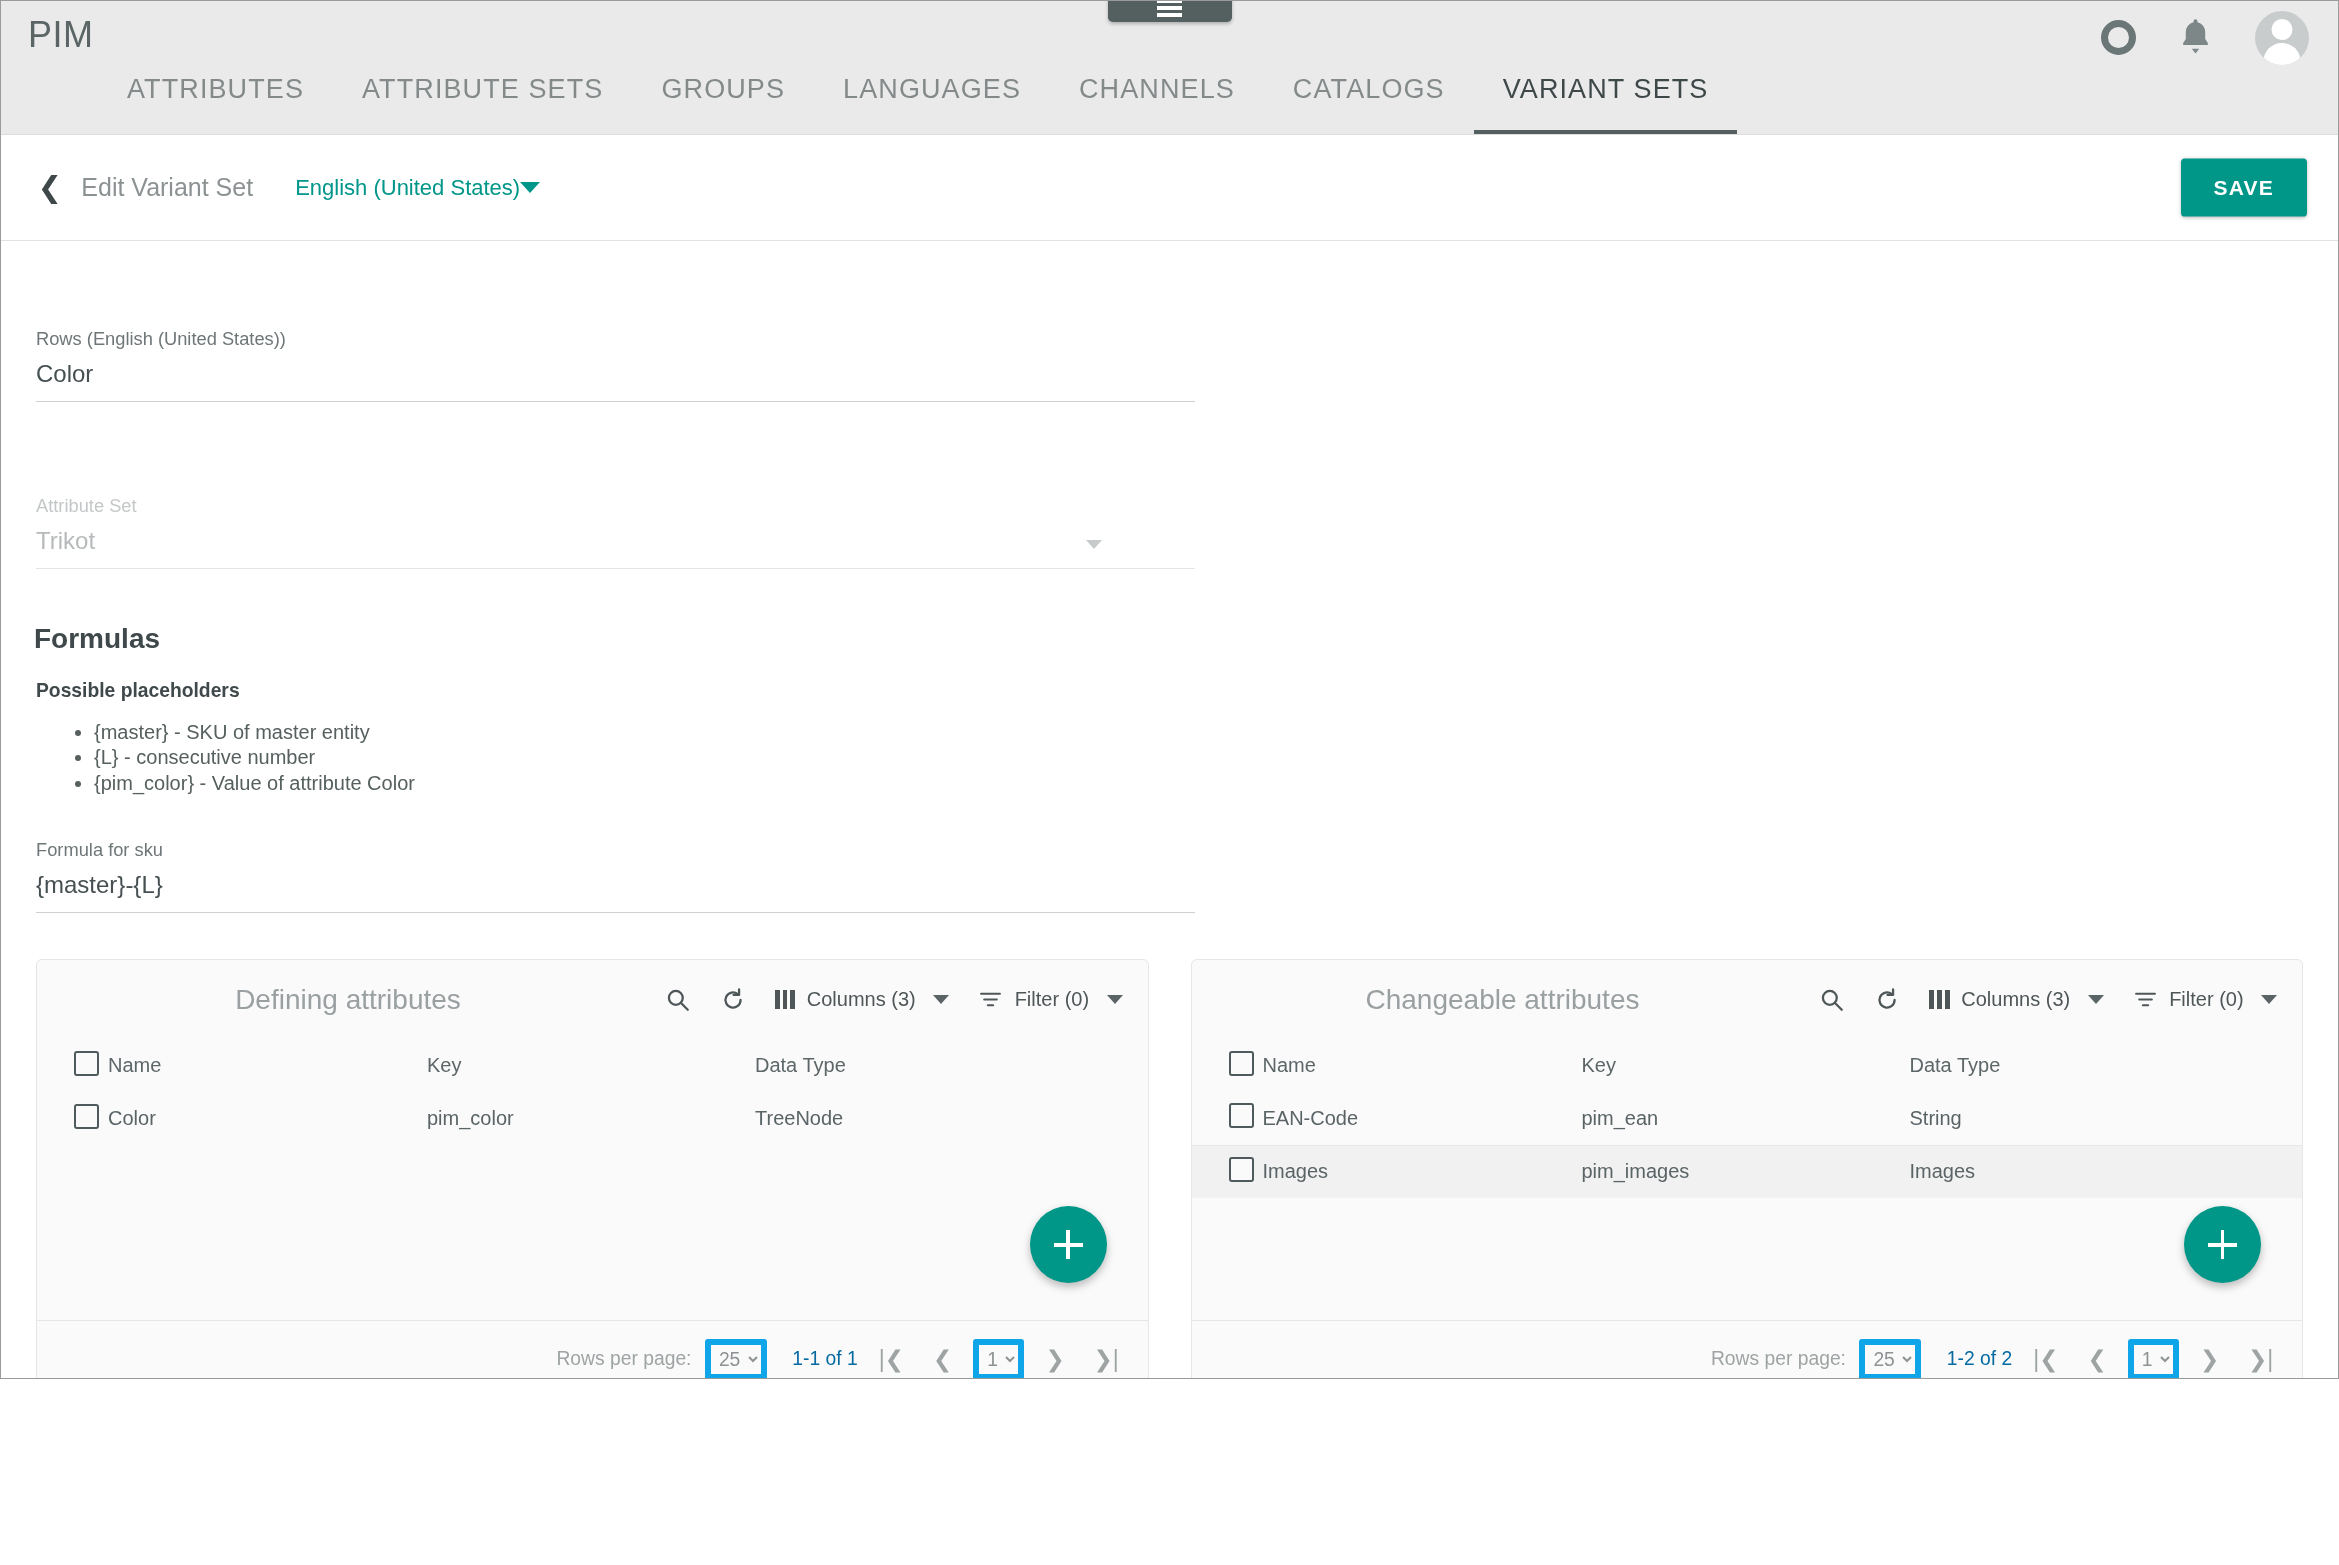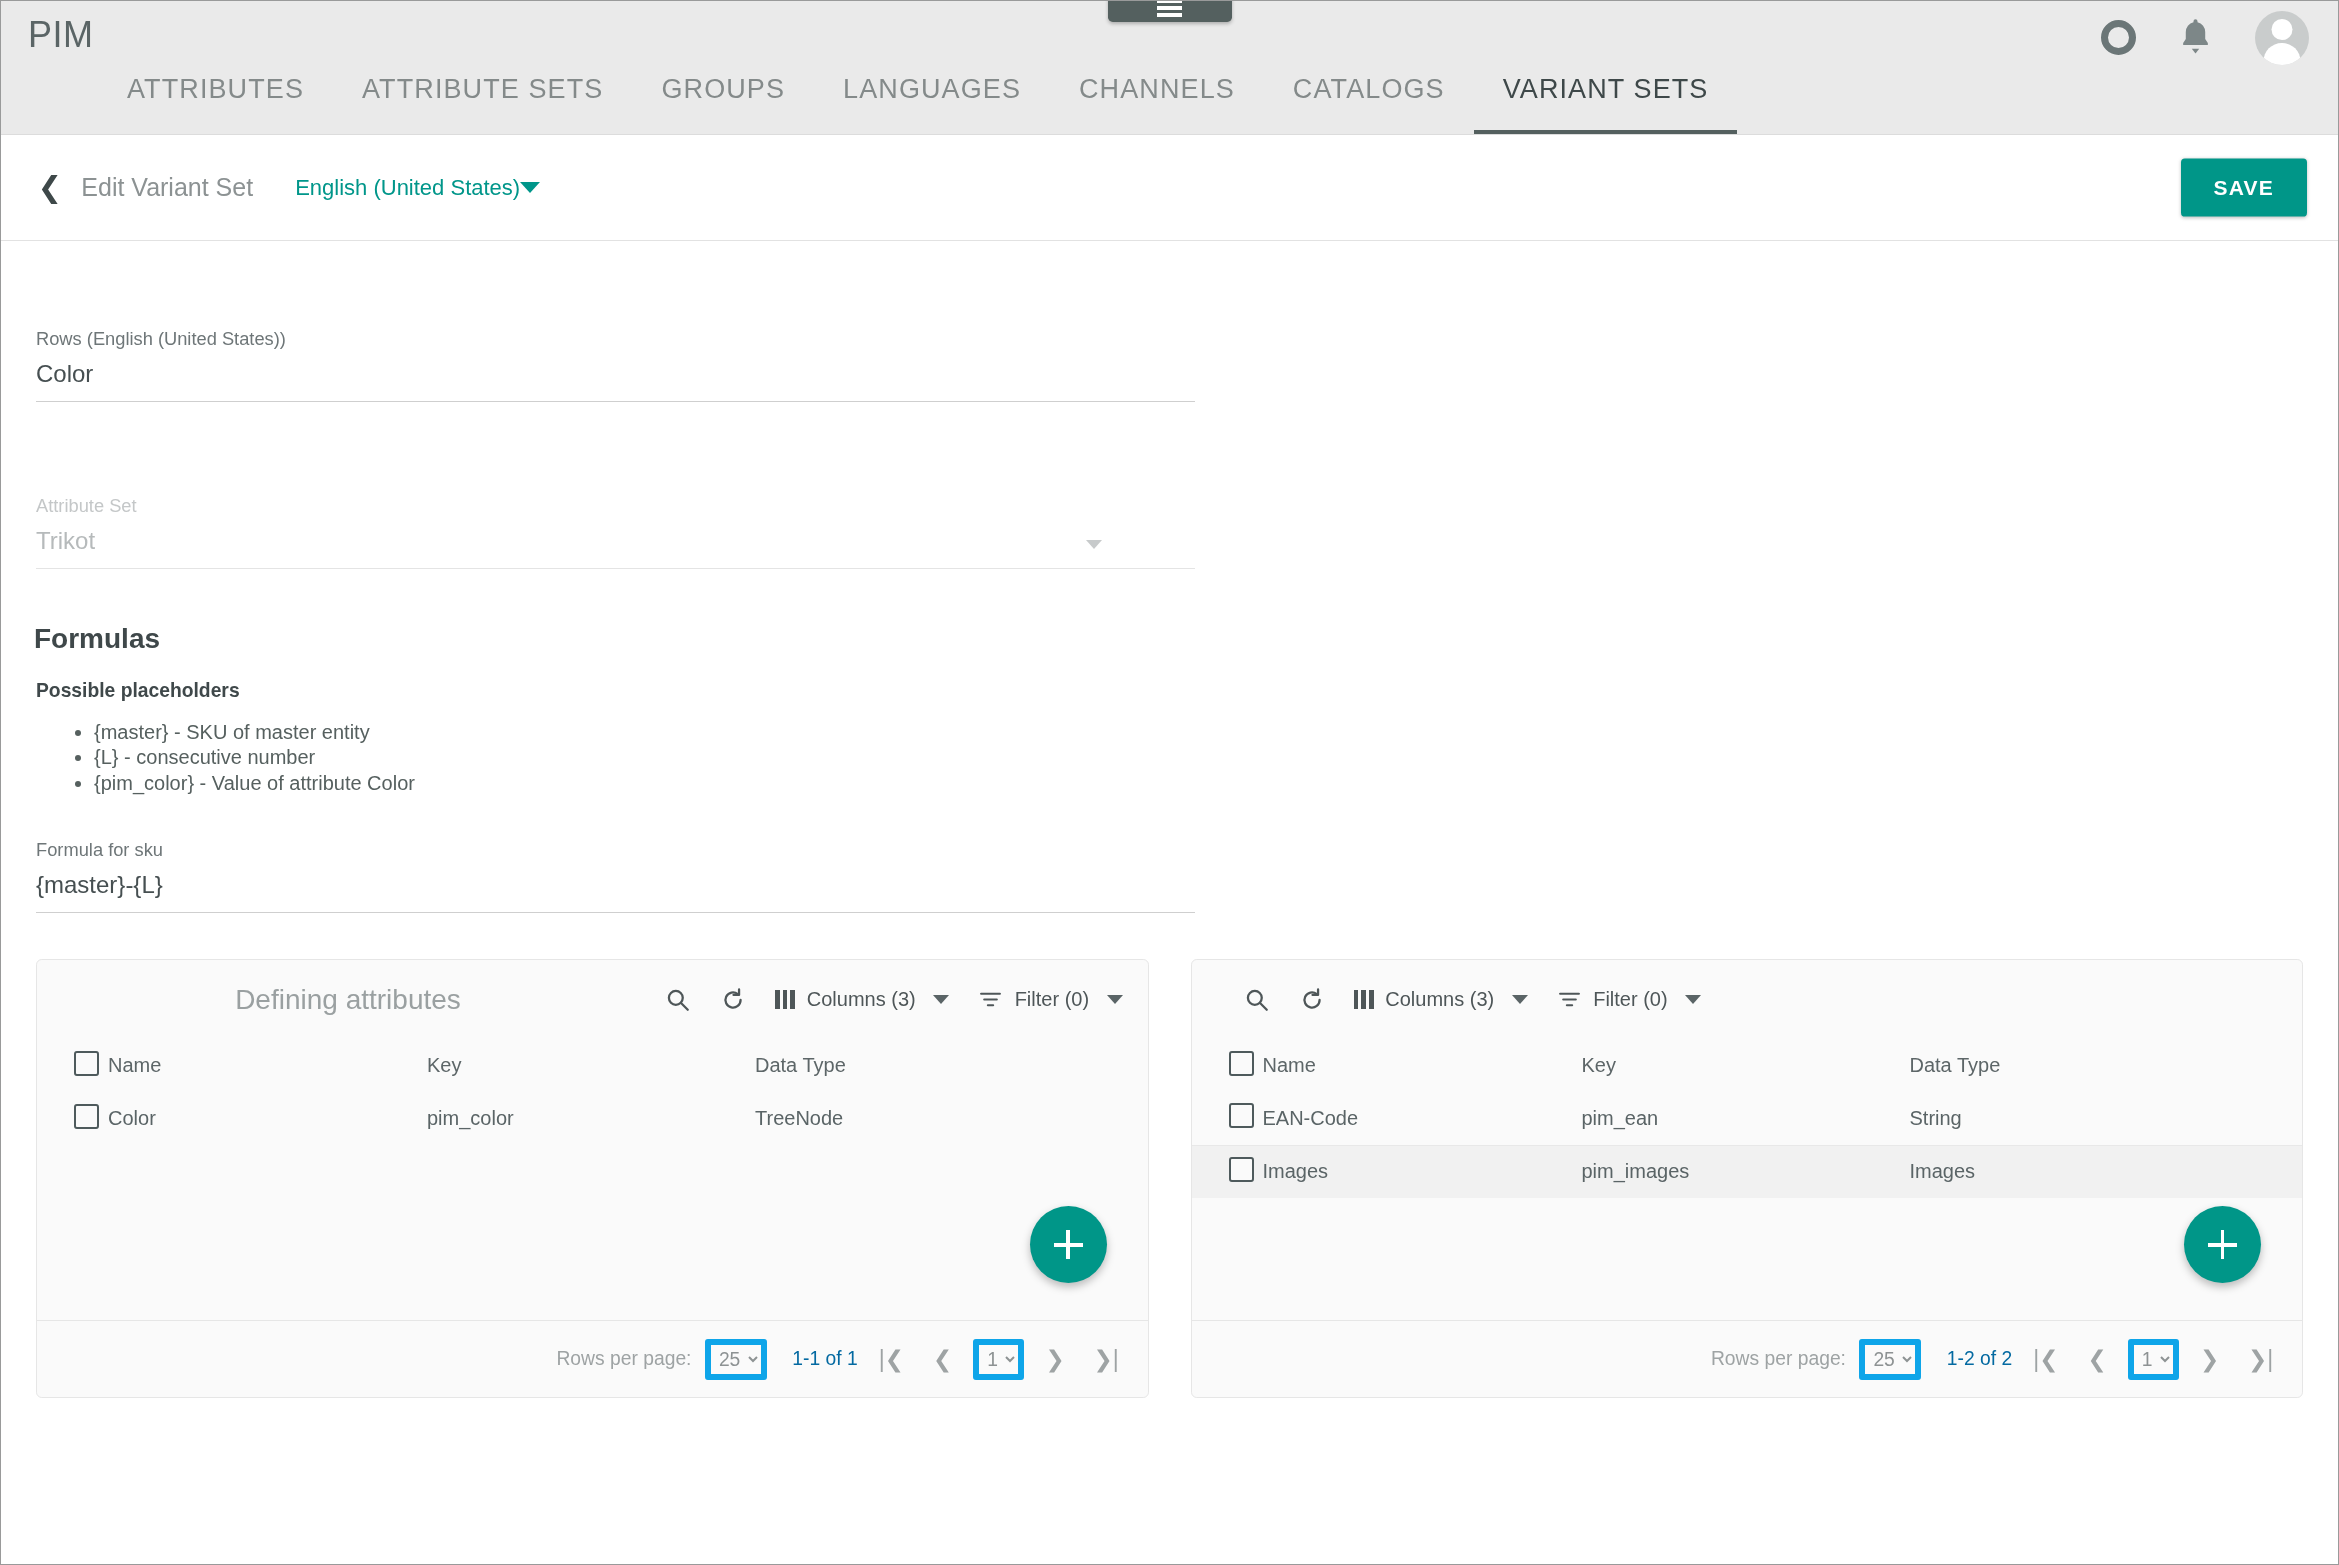--- a/index.html
+++ b/index.html
@@ -4,21 +4,21 @@
 <style>
   * { box-sizing: border-box; margin: 0; padding: 0; }
   html, body {
     width: 2339px; height: 1565px;
     font-family: "Liberation Sans", sans-serif;
     background: #ffffff;
     overflow: hidden;
   }
   .app {
     position: relative;
-    width: 2339px; height: 1565px;
+    width: 2339px; height: 1379px;
     background: #ffffff;
     border: 1.9px solid #999a9a;
     overflow: hidden;
   }
 
   
   .appbar {
     position: relative;
     height: 134px;
     background: #eaeaea;
@@ -461,20 +461,21 @@
           <select class="mini-select">
             <option>1</option>
           </select>
           <span class="pg-btn">❯</span>
           <span class="pg-btn">❯|</span>
         </div>
       </div>
 
       <div class="panel">
         <div class="panel-toolbar">
+          <span class="panel-title">Changeable attributes</span>
 
           <span class="tb-item">
             <svg width="26" height="26" viewBox="0 0 24 24" aria-hidden="true">
               <circle cx="10" cy="10" r="6.4" fill="none" stroke="#4e5658" stroke-width="2.1"></circle>
               <line x1="14.8" y1="14.8" x2="21" y2="21" stroke="#4e5658" stroke-width="2.1" stroke-linecap="round"></line>
             </svg>
           </span>
 
           <span class="tb-item">
             <svg width="26" height="26" viewBox="0 0 24 24" aria-hidden="true">

